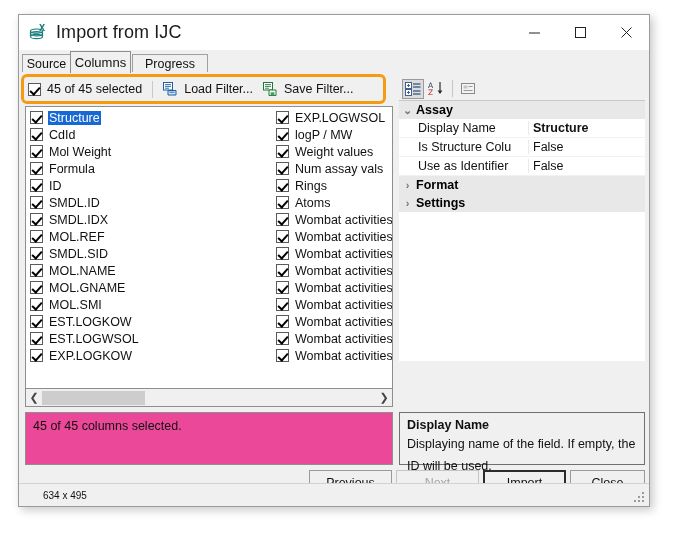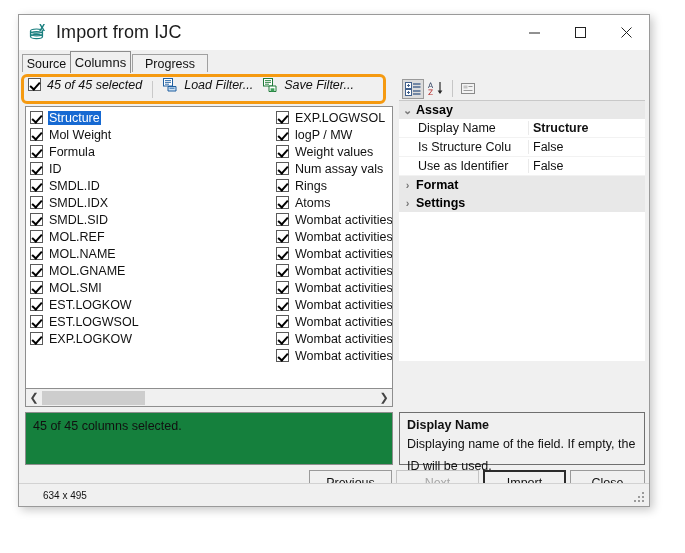--- a/index.html
+++ b/index.html
@@ -65,21 +65,21 @@
   .client {
     position: absolute; left: 0; top: 57px; right: 0; bottom: 0;
     background: #f0f0f0;
   }
 
   
   .toolbar {
     position: absolute; left: 4px; top: 5px; width: 360px; height: 24px;
     display: flex; align-items: center;
   }
-  .tb-item { display: flex; align-items: flex-start; height: 22px; padding: 0 5px; font-size: 12.5px; color:#111;font-style:italic; }
+  .tb-item { display: flex; align-items: center; height: 22px; padding: 0 5px; font-size: 12.5px; color:#111; }
   .tb-sep { width: 1px; height: 17px; background: #c9c9c9; margin: 0 5px; }
   .cb {
     width: 13px; height: 13px; box-sizing: border-box;
     border: 1px solid #5a5a5a; background: #fff;
     position: relative; display:inline-block; flex: 0 0 auto;
   }
   .cb.checked::after {
     content:""; position:absolute; left:3px; top:1px;
     width:4px; height:8px; border:solid #000; border-width:0 2px 2px 0;
     transform: rotate(42deg);
@@ -118,21 +118,21 @@
     box-sizing: border-box;
     display: flex; align-items: center;
   }
   .hs-arrow { width: 16px; text-align: center; font-size: 11px; color: #444; flex:0 0 auto;}
   .hs-track { position: relative; flex: 1 1 auto; height: 16px; }
   .hs-thumb { position:absolute; left:0; top: 1px; width: 103px; height: 14px; background: #cdcdcd; }
 
   
   .infobox {
     position: absolute; left: 6px; top: 340px; width: 368px; height: 53px;
-    background: #15803d; border: 1px solid #8e8e8e; box-sizing: border-box;
+    background: #ec4899; border: 1px solid #8e8e8e; box-sizing: border-box;
     font-size: 12.5px; color: #111; padding: 6px 7px;
   }
 
   
   .propwrap {
     position: absolute; left: 380px; top: 5px; width: 246px; height: 330px;
   }
   .prop-toolbar {
     position: absolute; left: 0; top: 0; width: 100%; height: 24px;
     background: #f0f0f0; border-bottom: 1px solid #c8c8c8; box-sizing: border-box;
@@ -283,45 +283,49 @@
       <div class="annot"></div>
 
       <div class="listbox">
         <div class="col colA">
           <div class="row sel">
               <span class="cb checked"></span>
               <span class="lbl">Structure</span>
             </div>
           <div class="row">
               <span class="cb checked"></span>
+              <span class="lbl">CdId</span>
+            </div>
+          <div class="row">
+              <span class="cb checked"></span>
               <span class="lbl">Mol Weight</span>
             </div>
           <div class="row">
               <span class="cb checked"></span>
               <span class="lbl">Formula</span>
             </div>
           <div class="row">
               <span class="cb checked"></span>
               <span class="lbl">ID</span>
             </div>
           <div class="row">
               <span class="cb checked"></span>
               <span class="lbl">SMDL.ID</span>
             </div>
           <div class="row">
               <span class="cb checked"></span>
               <span class="lbl">SMDL.IDX</span>
             </div>
           <div class="row">
               <span class="cb checked"></span>
+              <span class="lbl">MOL.REF</span>
+            </div>
+          <div class="row">
+              <span class="cb checked"></span>
               <span class="lbl">SMDL.SID</span>
-            </div>
-          <div class="row">
-              <span class="cb checked"></span>
-              <span class="lbl">MOL.REF</span>
             </div>
           <div class="row">
               <span class="cb checked"></span>
               <span class="lbl">MOL.NAME</span>
             </div>
           <div class="row">
               <span class="cb checked"></span>
               <span class="lbl">MOL.GNAME</span>
             </div>
           <div class="row">

